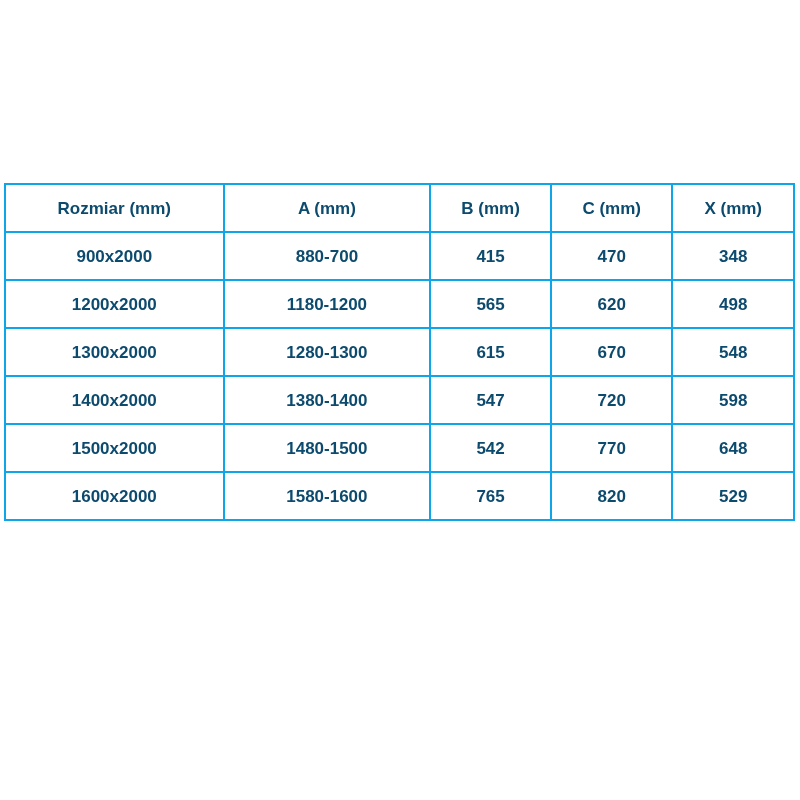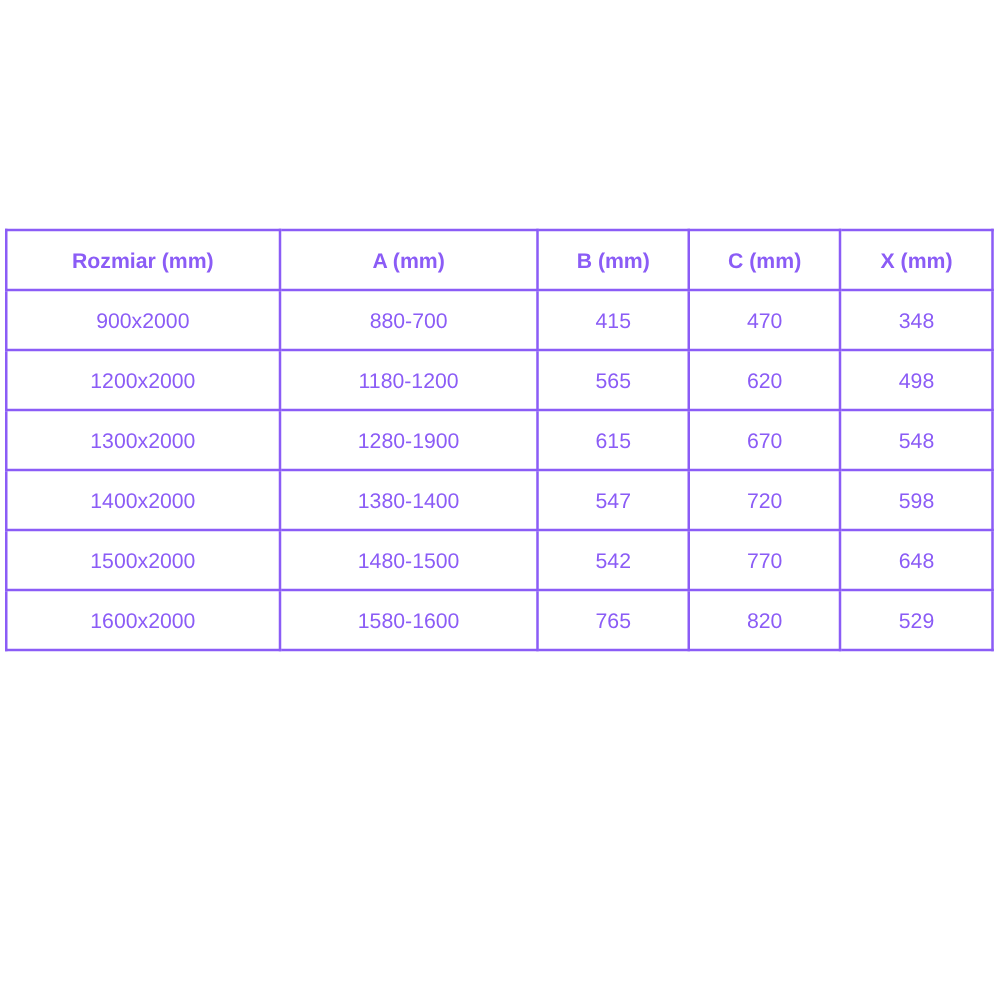--- a/index.html
+++ b/index.html
@@ -18,37 +18,37 @@
   table.spec-table {
     position: absolute;
     left: 4px;
     top: 183px;
     width: 791px;
     border-collapse: collapse;
     table-layout: fixed;
   }
   table.spec-table th,
   table.spec-table td {
-    border: 2px solid #8b5cf6;
+    border: 2px solid #0ea5e9;
     text-align: center;
     vertical-align: middle;
     padding: 0;
     height: 46px;
     font-size: 17px;
     line-height: 1;
     background: #ffffff;
-    color: #8b5cf6;
+    color: #0c4a6e;
     overflow: hidden;
     white-space: nowrap;
   }
   table.spec-table th {
     font-weight: bold;
   }
   table.spec-table td {
-    font-weight: normal;
+    font-weight: bold;
   }
   col.c0 { width: 27.7%; }
   col.c1 { width: 26.2%; }
   col.c2 { width: 15.3%; }
   col.c3 { width: 15.4%; }
   col.c4 { width: 15.4%; }
 </style>
 </head>
 <body>
 
@@ -80,21 +80,21 @@
         </tr>
         <tr>
           <td>1200x2000</td>
           <td>1180-1200</td>
           <td>565</td>
           <td>620</td>
           <td>498</td>
         </tr>
         <tr>
           <td>1300x2000</td>
-          <td>1280-1900</td>
+          <td>1280-1300</td>
           <td>615</td>
           <td>670</td>
           <td>548</td>
         </tr>
         <tr>
           <td>1400x2000</td>
           <td>1380-1400</td>
           <td>547</td>
           <td>720</td>
           <td>598</td>

